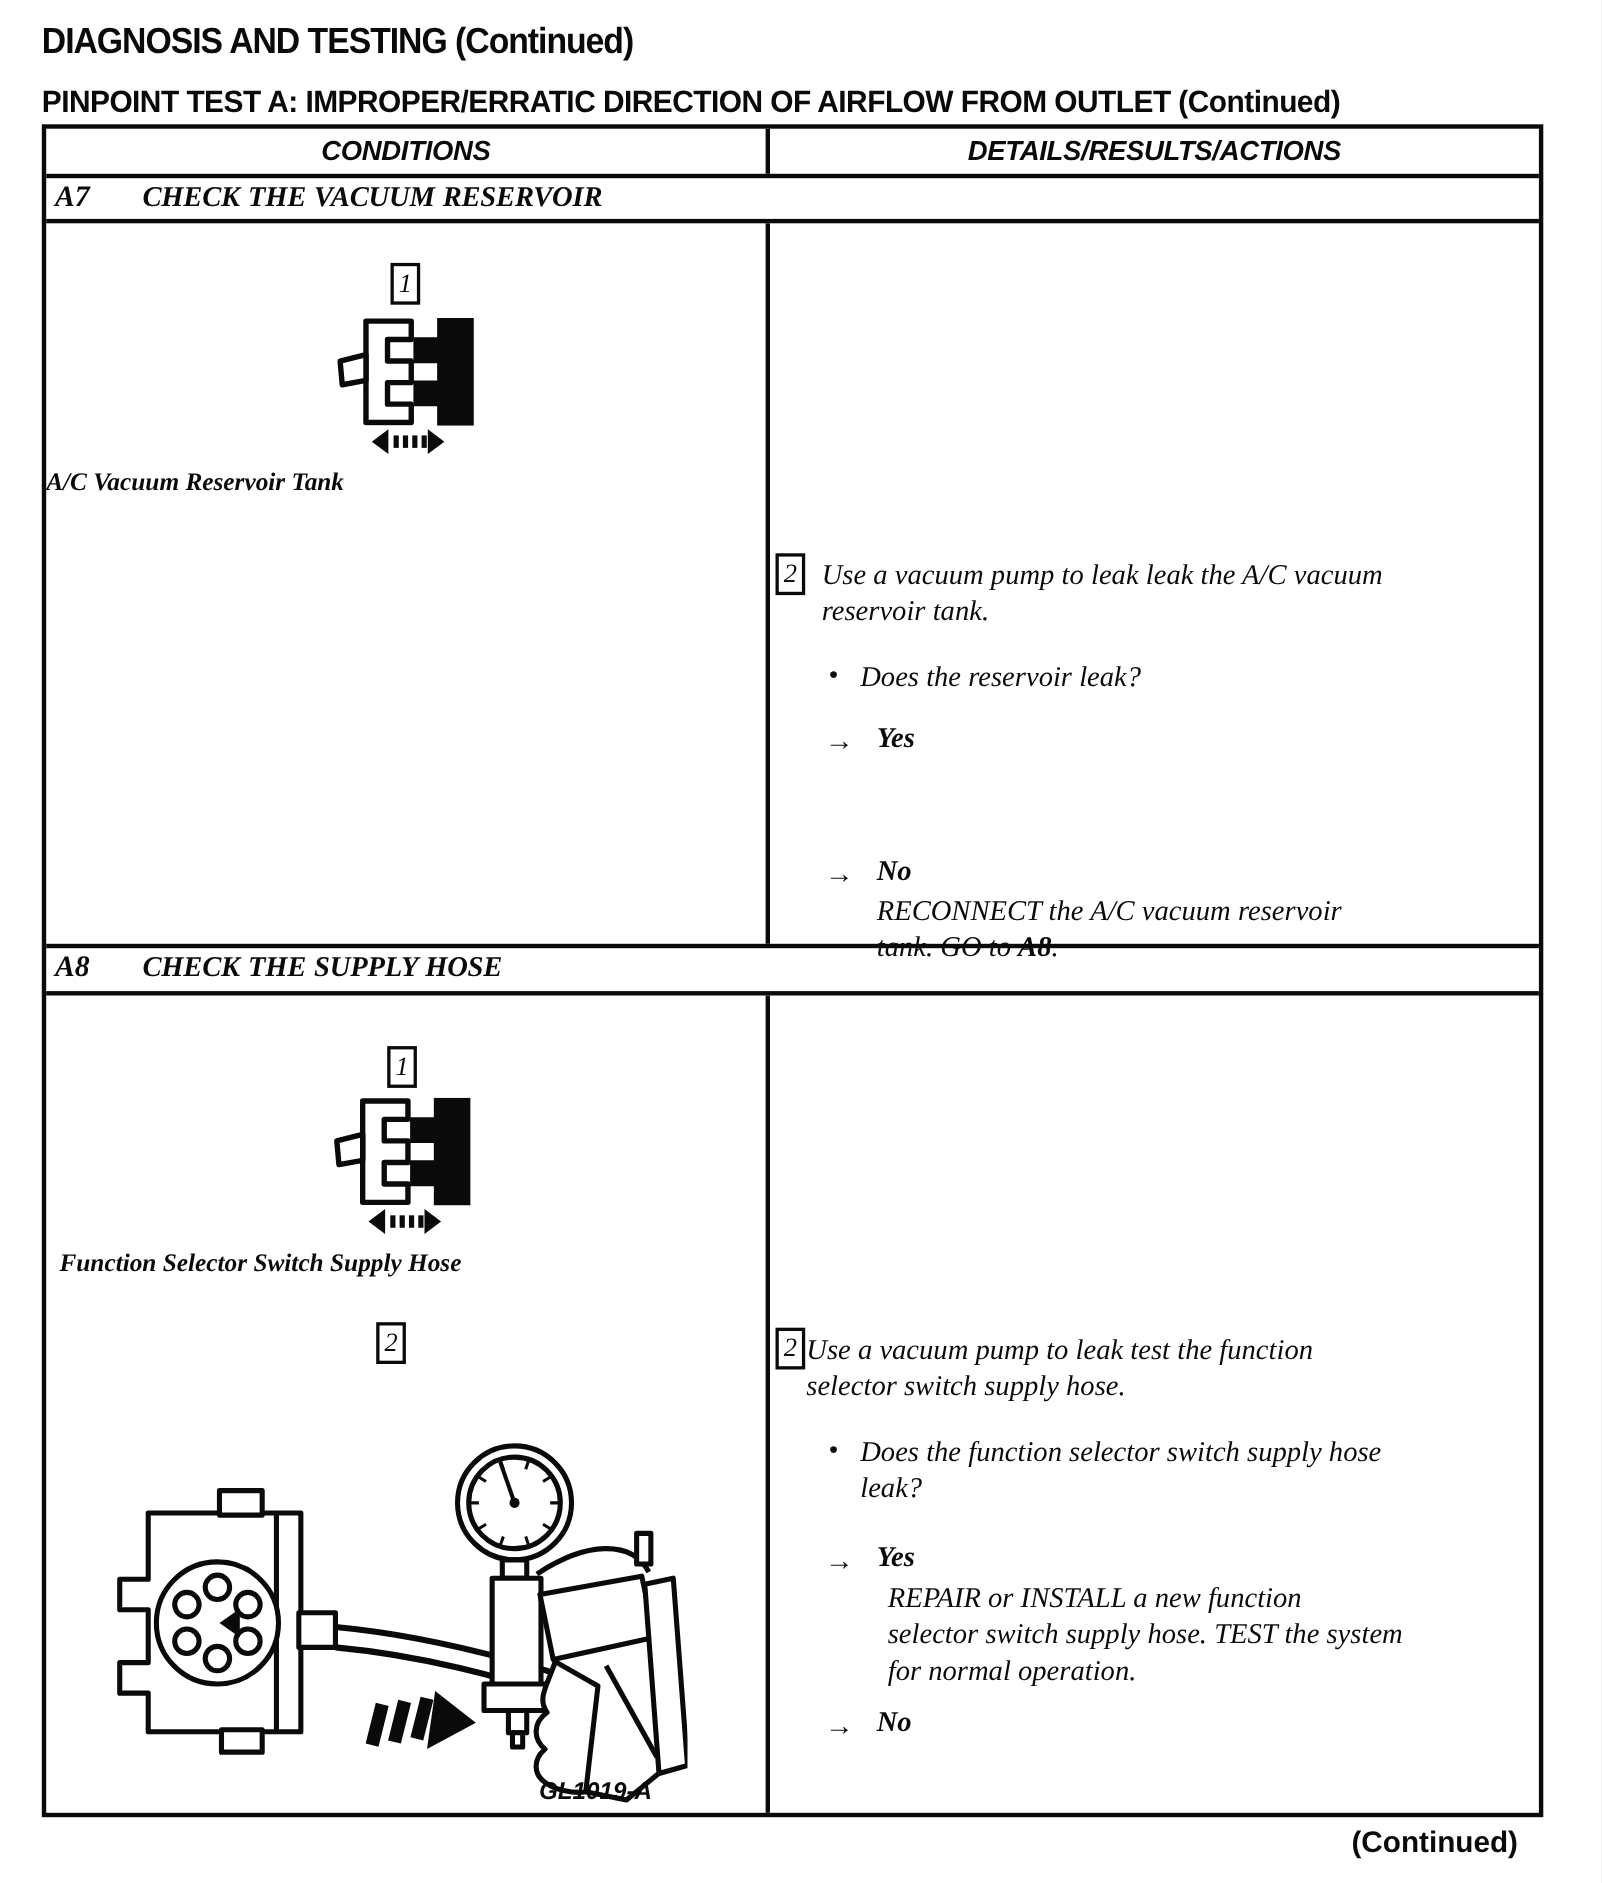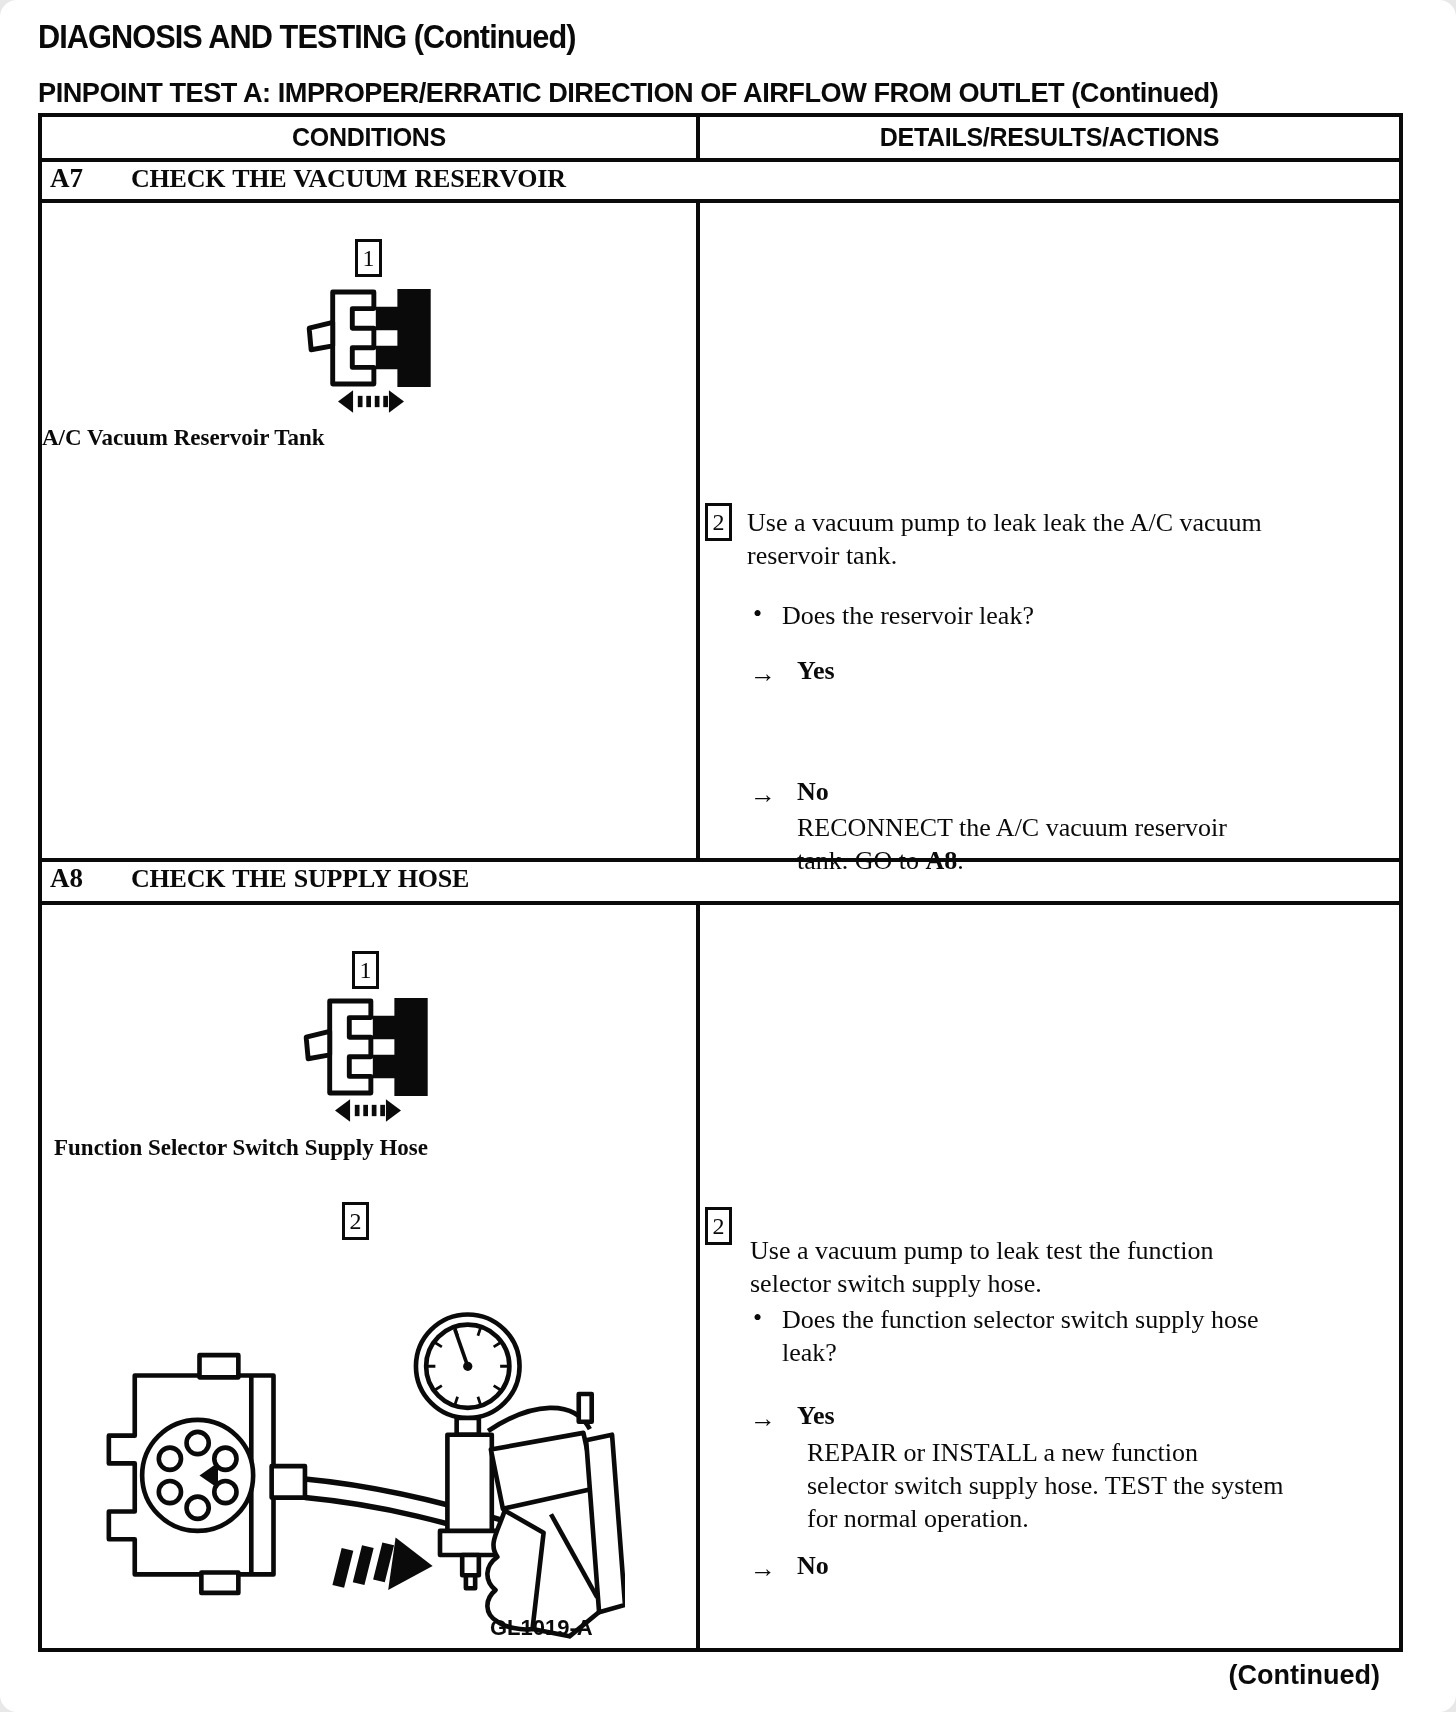--- a/index.html
+++ b/index.html
@@ -1,28 +1,28 @@
 <!DOCTYPE html>
 <html><head>
 <meta charset="utf-8">
 <style>
   html,body{margin:0;padding:0;background:#e8e8e8;}
   .page{position:relative;width:1456px;height:1712px;background:#ffffff;color:#0a0a0a;
-        font-family:"Liberation Serif",serif;overflow:hidden;border-radius:17px;}
+        font-family:"Liberation Serif",serif;overflow:hidden;}
   .abs{position:absolute;}
 
   
   .doc-title{left:38px;top:18px;font-family:"Liberation Sans",sans-serif;font-weight:bold;
              font-size:33px;letter-spacing:-1px;transform:scaleX(.93);transform-origin:left top;white-space:nowrap;}
   .doc-subtitle{left:38px;top:77px;font-family:"Liberation Sans",sans-serif;font-weight:bold;
              font-size:28px;letter-spacing:-0.5px;transform:scaleX(.97);transform-origin:left top;white-space:nowrap;}
 
   
   .ptable{left:38px;top:113px;width:1365px;border:4px solid #0a0a0a;box-sizing:border-box;background:#fff;}
-  .row{position:relative;box-sizing:border-box;border-bottom:4px solid #0a0a0a;}
+  .row{position:relative;box-sizing:border-box;border-bottom:4px solid #0a0a0a;font-style:italic;}
   .row:last-child{border-bottom:none;}
   .row-head{height:45px;display:flex;}
   .hcell{box-sizing:border-box;display:flex;align-items:center;justify-content:center;
          font-family:"Liberation Sans",sans-serif;font-weight:bold;font-size:25px;letter-spacing:-0.3px;}
   .hcell.left{width:658px;border-right:4px solid #0a0a0a;}
   .hcell.right{flex:1;}
   .band{height:36px;padding:1px 0 0 8px;box-sizing:content-box;white-space:nowrap;}
   .band .bid{font-weight:bold;font-size:27px;}
   .band .btitle{font-weight:bold;font-size:26px;margin-left:44px;letter-spacing:-0.2px;word-spacing:1px;}
   .cellL{position:absolute;left:0;top:0;bottom:0;width:654px;border-right:4px solid #0a0a0a;}
@@ -186,21 +186,21 @@
             <path d="M500,404 L540,412 L574,384"></path>
           </svg>
         </div>
         <div class="abs figcode" style="left:448px;top:710px;">GL1019-A</div>
       </div>
 
       <div class="cellR">
         <div class="abs numbox" style="left:5px;top:302px;">
           <span>2</span>
         </div>
-        <div class="abs bodytxt ml" style="left:50px;top:305px;width:580px;margin-top:24px;">Use a vacuum pump to leak test the function
+        <div class="abs bodytxt ml" style="left:33px;top:305px;width:580px;">Use a vacuum pump to leak test the function
 selector switch supply hose.</div>
 
         <span class="abs bulletdot" style="left:53px;top:398px;">•</span>
         <div class="abs bodytxt ml" style="left:82px;top:398px;width:550px;">Does the function selector switch supply hose
 leak?</div>
 
         <span class="abs arrow" style="left:50px;top:499px;">→</span>
         <span class="abs yn" style="left:97px;top:496px;">Yes</span>
         <div class="abs bodytxt ml" style="left:95px;top:531px;width:575px;margin-left:12px;">REPAIR or INSTALL a new function
 selector switch supply hose. TEST the system

